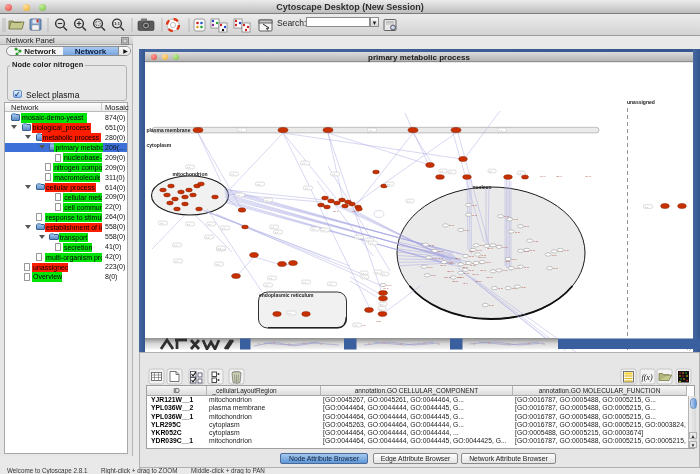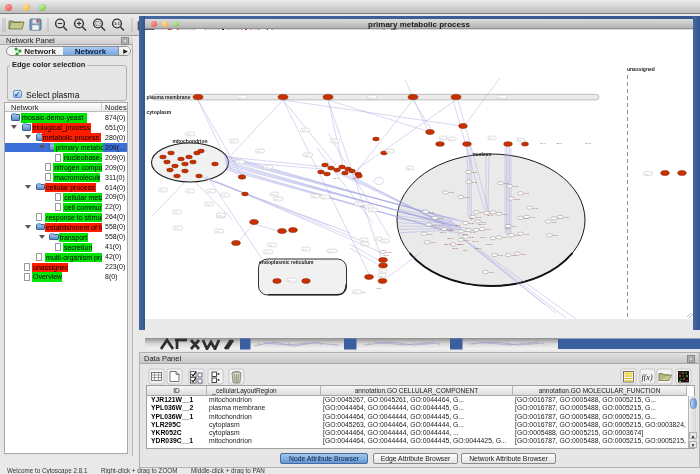--- a/index.html
+++ b/index.html
@@ -34,21 +34,21 @@
 .trow .lbl{position:absolute;top:0.6px;height:9.3px;line-height:9.5px;color:#000;padding:0 0 0 1px;white-space:nowrap;overflow:hidden}
 .trow .num{position:absolute;left:100px;top:1.2px;color:#111;font-size:7px}
 .g{background:#00e306}
 .r{background:#ff1d00}
 .selbar{position:absolute;left:0;top:0;width:122px;height:9.95px;background:#3c6fd8}
 .arr{position:absolute;top:2.8px;width:0;height:0;border-left:3.2px solid transparent;border-right:3.2px solid transparent;border-top:4.5px solid #555}
 .fold{position:absolute;top:1.6px;width:9.5px;height:6.5px;background:linear-gradient(#9cc0e8,#5c8cc8);border:0.5px solid #3a6091;border-radius:1px}
 .fold:before{content:"";position:absolute;left:0;top:-1.8px;width:4px;height:1.8px;background:#7ba8d8;border-radius:1px 1px 0 0}
 .doc{position:absolute;top:1px;width:6px;height:8px;background:#fff;border:0.5px solid #999;border-radius:0.5px}
 
-#netwin{position:absolute;left:139px;top:16px;width:561px;height:314px}
+#netwin{position:absolute;left:139px;top:49px;width:561px;height:314px}
 #netwin .brd{position:absolute;background:linear-gradient(90deg,#46679f,#33568f)}
 #nettit{position:absolute;left:6px;top:2.6px;width:548px;height:10.5px;background:linear-gradient(#dcdcdc,#b4b4b4);border-bottom:1px solid #909090}
 #nettit .t{position:absolute;width:100%;text-align:center;font-size:8px;font-weight:bold;color:#1a1a1a;top:1px}
 #netcanvas{position:absolute;left:6px;top:13.6px;width:548px;height:289px;background:#fff}
 
 #bstrip{position:absolute;left:139px;top:336px;width:561px;height:12px}
 
 #dpanel{position:absolute;left:139px;top:352px;width:561px;height:116px;background:#e6e6e6;border:1px solid #b0b0b0}
 #dphead{position:absolute;left:0;top:0;width:559px;height:11px;background:linear-gradient(#e0e0e0,#c6c6c6);border-bottom:1px solid #a8a8a8}
 #dphead .t{position:absolute;left:4px;top:1px;font-size:7.5px;color:#222}
@@ -63,20 +63,21 @@
 .dtab{position:absolute;top:0;height:11px;border:1px solid #8a8a8a;border-radius:2px;background:linear-gradient(#fdfdfd,#e4e4e4);font-size:6.8px;color:#1a1a1a;text-align:center;line-height:10px}
 .dtab.sel{background:linear-gradient(#a6c8ec,#5f97d8);border-color:#4a6a9a;color:#0a2040}
 #statusbar{position:absolute;left:0;top:468px;width:700px;height:6px;font-size:6.3px;color:#333}
 #statusbar span{position:absolute;top:-1.5px}
 </style></head>
 <body>
 <div id="titlebar">
   <div class="tl" style="left:5px;background:radial-gradient(circle at 35% 30%,#ff9d96,#e14942)"></div>
   <div class="tl" style="left:23px;background:radial-gradient(circle at 35% 30%,#ffe0a0,#efa922)"></div>
   <div class="tl" style="left:39px;background:radial-gradient(circle at 35% 30%,#c6f0a0,#6fbb3a)"></div>
+  <div class="t">Cytoscape Desktop (New Session)</div>
 </div>
 <div id="toolbar">
 <svg width="700" height="21" style="position:absolute;left:0;top:0">
   <g stroke="#b9b9b9" stroke-width="1">
         <line x1="3" y1="3" x2="3" y2="17"></line>
         <line x1="5" y1="3" x2="5" y2="17"></line>
         <line x1="48" y1="3" x2="48" y2="17"></line>
         <line x1="132" y1="3" x2="132" y2="17"></line>
         <line x1="162" y1="3" x2="162" y2="17"></line>
         <line x1="189" y1="3" x2="189" y2="17"></line>
@@ -170,27 +171,27 @@
           <circle cx="2" cy="2" r="1.5" fill="#2a9d2a"></circle>
           <circle cx="6" cy="4" r="1.5" fill="#2a9d2a"></circle>
           <circle cx="3" cy="7" r="1.5" fill="#2a9d2a"></circle>
           <line x1="2" y1="2" x2="6" y2="4" stroke="#2a9d2a" stroke-width="0.7"></line>
           <line x1="6" y1="4" x2="3" y2="7" stroke="#2a9d2a" stroke-width="0.7"></line>
         </svg> Network</div>
     <div id="tabMos">Network</div>
     <div id="tabArr">▶</div>
   </div>
   <div id="grpbox"></div>
-  <div id="grplbl">Edge color selection</div>
+  <div id="grplbl">Node color nitrogen</div>
   <div id="chk">✓</div>
     <span id="chklbl">Select plasma</span>
   <div id="treebox">
     <div id="treehdr">
         <span class="n1">Network</span>
-        <span class="n2">Nodes</span>
+        <span class="n2">Mosaic</span>
         <span class="sep"></span>
       </div>
     <div id="treerows">
         <div class="trow" style="top:9.70px">
           <div class="fold" style="left:5.9px"></div>
           <span class="lbl g" style="left:16.1px;width:65.8px">mosaic-demo-yeast</span>
           <span class="num">874(0)</span>
         </div>
         <div class="trow" style="top:19.65px">
           <div class="arr" style="left:6.300000000000001px"></div>
@@ -695,27 +696,20 @@
         <circle cx="390" cy="5.5" r="0.7"></circle>
         <circle cx="405" cy="6" r="0.7"></circle>
       </g>
       <rect x="101" y="0.5" width="10.5" height="11" fill="#3a5f9e"></rect>
       <rect x="205" y="0.5" width="12.5" height="11" fill="#3a5f9e"></rect>
       <rect x="311" y="0.5" width="12.5" height="11" fill="#3a5f9e"></rect>
       <rect x="419" y="0.5" width="142" height="10.5" fill="#3a5f9e"></rect>
     </svg></div>
 
 <div id="dpanel">
-  <div id="dphead">
-      <span class="t">Data Panel</span>
-    <svg width="8" height="8" style="position:absolute;right:4px;top:1.5px">
-        <rect x="0.5" y="0.5" width="7" height="7" fill="none" stroke="#888"></rect>
-        <rect x="2" y="2" width="4" height="4" fill="none" stroke="#888"></rect>
-      </svg>
-  </div>
   <svg id="dpicons" width="559" height="20" style="position:absolute;left:0;top:12px">
       <rect x="9" y="4" width="15" height="15" rx="2" fill="#f2f2f2" stroke="#b8b8b8" stroke-width="0.7"></rect>
       <rect x="27" y="4" width="15" height="15" rx="2" fill="#f2f2f2" stroke="#b8b8b8" stroke-width="0.7"></rect>
       <rect x="49" y="4" width="15" height="15" rx="2" fill="#f2f2f2" stroke="#b8b8b8" stroke-width="0.7"></rect>
       <rect x="68" y="4" width="15" height="15" rx="2" fill="#f2f2f2" stroke="#b8b8b8" stroke-width="0.7"></rect>
       <rect x="89" y="4" width="15" height="15" rx="2" fill="#f2f2f2" stroke="#b8b8b8" stroke-width="0.7"></rect>
       <rect x="11.5" y="7.5" width="10" height="8" fill="#fff" stroke="#555" stroke-width="0.8"></rect>
       <g stroke="#777" stroke-width="0.7">
         <line x1="11.5" y1="10" x2="21.5" y2="10"></line>
         <line x1="11.5" y1="12.5" x2="21.5" y2="12.5"></line>

